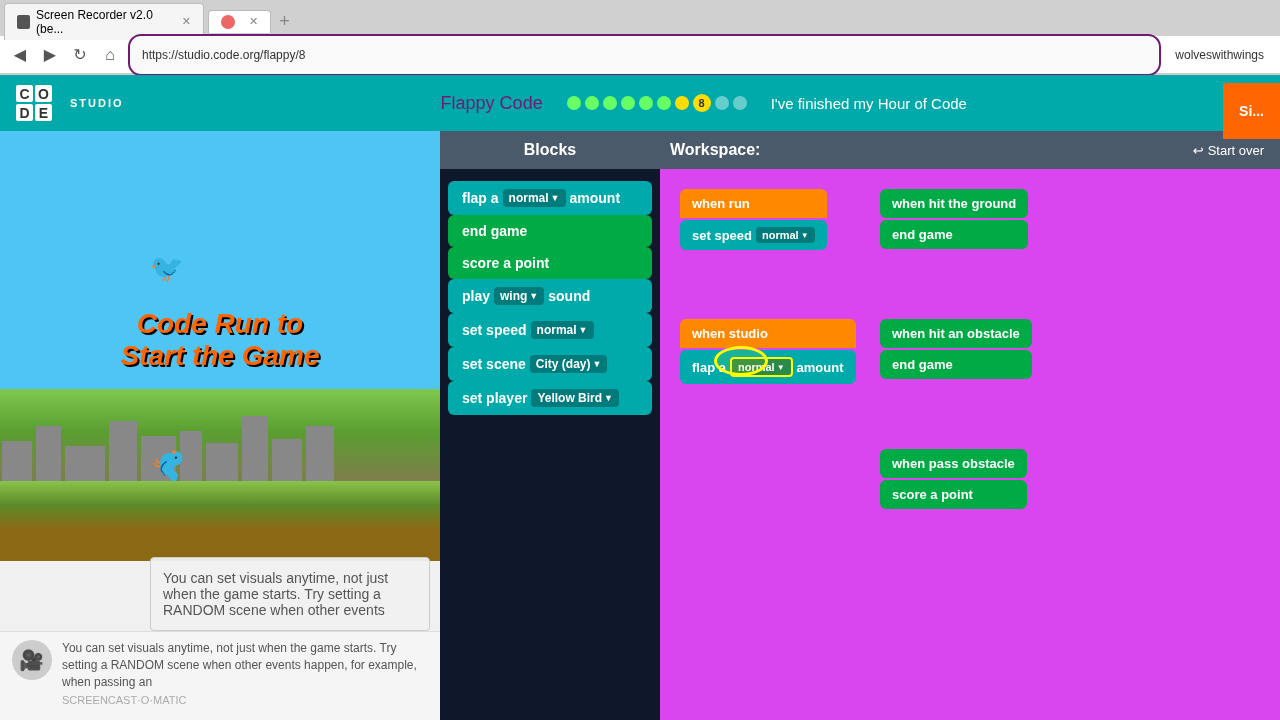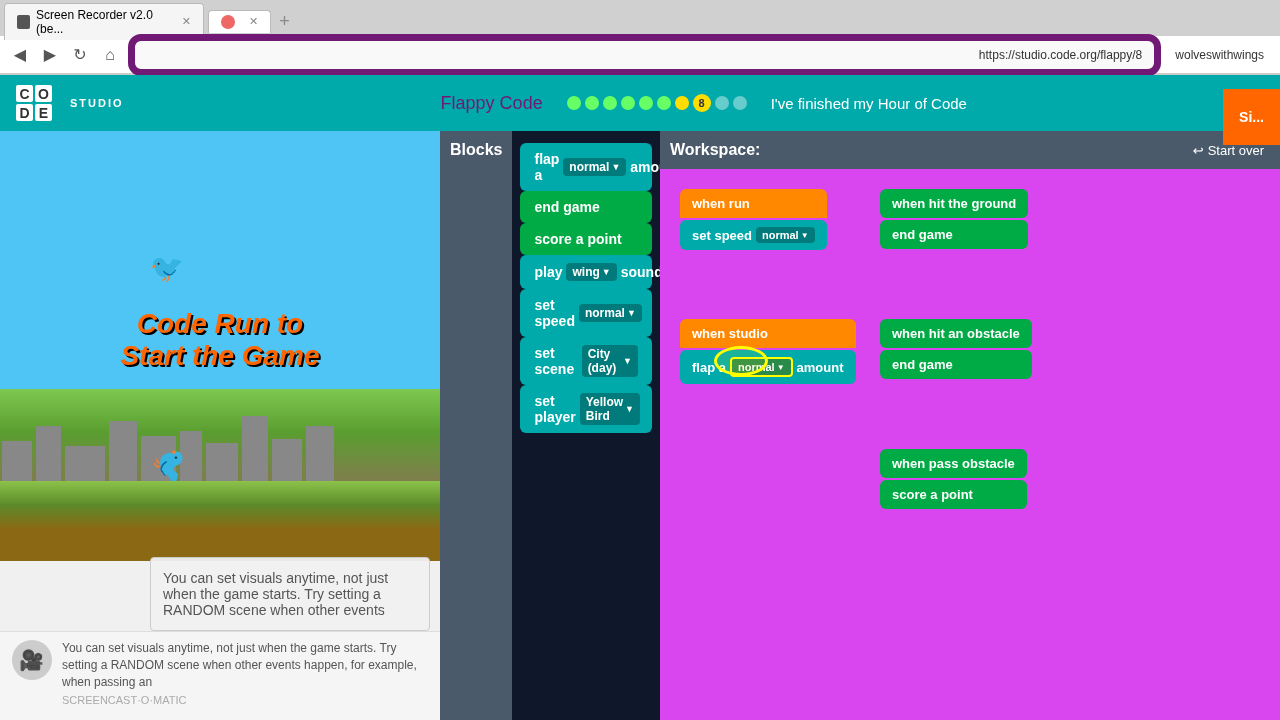--- a/index.html
+++ b/index.html
@@ -7,21 +7,21 @@
 
     
     .browser-chrome { background: #e8e8e8; border-bottom: 1px solid #ccc; }
     .tab-bar { display: flex; align-items: center; background: #d0d0d0; padding: 6px 0 0 0; height: 36px; }
     .tab { display: flex; align-items: center; background: #f5f5f5; border: 1px solid #bbb; border-bottom: none; border-radius: 4px 4px 0 0; padding: 4px 12px; font-size: 12px; max-width: 200px; margin-left: 4px; }
     .tab.active { background: #fff; }
     .tab-favicon { width: 14px; height: 14px; background: #555; border-radius: 2px; margin-right: 6px; display: inline-block; }
     .tab-close { margin-left: 8px; color: #888; cursor: pointer; font-size: 11px; }
     .nav-bar { display: flex; align-items: center; background: #fff; border-bottom: 1px solid #ccc; padding: 4px 8px; height: 38px; gap: 6px; }
     .nav-btn { width: 24px; height: 24px; border: none; background: none; cursor: pointer; font-size: 16px; color: #555; display: flex; align-items: center; justify-content: center; border-radius: 50%; }
-    .url-bar { flex: 1; height: 42px; border: 7px solid #701a75; border-radius: 13px; padding: 0 12px; font-size: 12px; color: #333; background: #f9f9f9; text-align: right; }
+    .url-bar { flex: 1; height: 42px; border: 2px solid #701a75; border-radius: 13px; padding: 0 12px; font-size: 12px; color: #333; background: #f9f9f9; }
     .user-info { font-size: 12px; color: #333; padding: 0 8px; }
 
     
     .app-header { background: #00aaaa; display: flex; align-items: center; padding: 0 16px; height: 56px; }
     .studio-logo { display: flex; align-items: center; margin-right: 20px; }
     .logo-grid { display: grid; grid-template-columns: 1fr 1fr; gap: 2px; width: 36px; height: 36px; margin-right: 6px; }
     .logo-cell { background: #fff; border-radius: 2px; display: flex; align-items: center; justify-content: center; font-size: 14px; font-weight: bold; color: #333; }
     .logo-text { color: #fff; font-size: 11px; font-weight: bold; letter-spacing: 2px; }
     .progress-dots { display: flex; align-items: center; gap: 4px; margin: 0 12px; }
     .dot { width: 14px; height: 14px; border-radius: 50%; }
@@ -49,21 +49,21 @@
     .run-btn { position: absolute; bottom: 16px; left: 16px; background: #ff8800; color: #fff; border: none; border-radius: 24px; padding: 10px 24px; font-size: 16px; font-weight: bold; cursor: pointer; display: flex; align-items: center; gap: 8px; }
     .run-btn-icon { width: 0; height: 0; border-top: 8px solid transparent; border-bottom: 8px solid transparent; border-left: 14px solid #fff; }
 
     
     .bottom-bar { position: absolute; bottom: 0; left: 0; right: 0; background: #f5f5f5; border-top: 1px solid #ddd; padding: 8px 12px; display: flex; align-items: flex-start; gap: 10px; height: 90px; overflow: hidden; }
     .bottom-icon { width: 40px; height: 40px; border-radius: 50%; background: #ccc; flex-shrink: 0; overflow: hidden; display: flex; align-items: center; justify-content: center; font-size: 20px; }
     .bottom-text { font-size: 12px; color: #555; line-height: 1.4; }
     .screencast-logo { font-size: 11px; color: #aaa; margin-top: 4px; }
 
     
-    .blocks-panel { width: 220px; background: #5a6a7a; display: flex; flex-direction: row; }
+    .blocks-panel { width: 220px; background: #5a6a7a; display: flex; flex-direction: column; }
     .blocks-header { background: #4a5a6a; color: #fff; text-align: center; padding: 10px; font-size: 16px; font-weight: bold; }
     .blocks-content { padding: 12px 8px; display: flex; flex-direction: column; overflow-y: auto; flex: 1; background: #0f172a; }
     .block { border-radius: 6px; padding: 8px 14px; font-size: 14px; font-weight: bold; color: #fff; cursor: pointer; display: flex; align-items: center; gap: 4px; }
     .block-teal { background: #00aaaa; }
     .block-green { background: #00aa44; }
     .block-dropdown { background: #007a7a; border-radius: 4px; padding: 2px 6px; font-size: 12px; display: inline-flex; align-items: center; gap: 2px; }
     .block-dropdown-arrow { font-size: 9px; }
 
     
     .workspace { flex: 1; background: #d946ef; display: flex; flex-direction: column; }
@@ -125,21 +125,21 @@
       <div class="dot dot-filled"></div>
       <div class="dot dot-filled"></div>
       <div class="dot dot-filled"></div>
       <div class="dot" style="background:#ffdd00;"></div>
       <div class="dot-current">8</div>
       <div class="dot dot-empty"></div>
       <div class="dot dot-empty"></div>
     </div>
     <span style="color:#fff; font-size:15px;">I've finished my Hour of Code</span>
   </div>
-  <button style="background:#ff6600; color:#fff; border:none; padding:8px 16px; font-size:14px; font-weight:bold; cursor:pointer; height:100%; position:absolute; right:0; top:14px;">Si...</button>
+  <button style="background:#ff6600; color:#fff; border:none; padding:8px 16px; font-size:14px; font-weight:bold; cursor:pointer; height:100%; position:absolute; right:0; top:8px;">Si...</button>
 </div>
 
 <div class="main-layout">
 
   <div class="game-area" style="position:relative; width:440px; flex-shrink:0;">
     <div class="game-canvas">
 
       <div class="city-bg">
         <div class="building" style="height:40px;width:30px;"></div>
         <div class="building" style="height:55px;width:25px;"></div>

